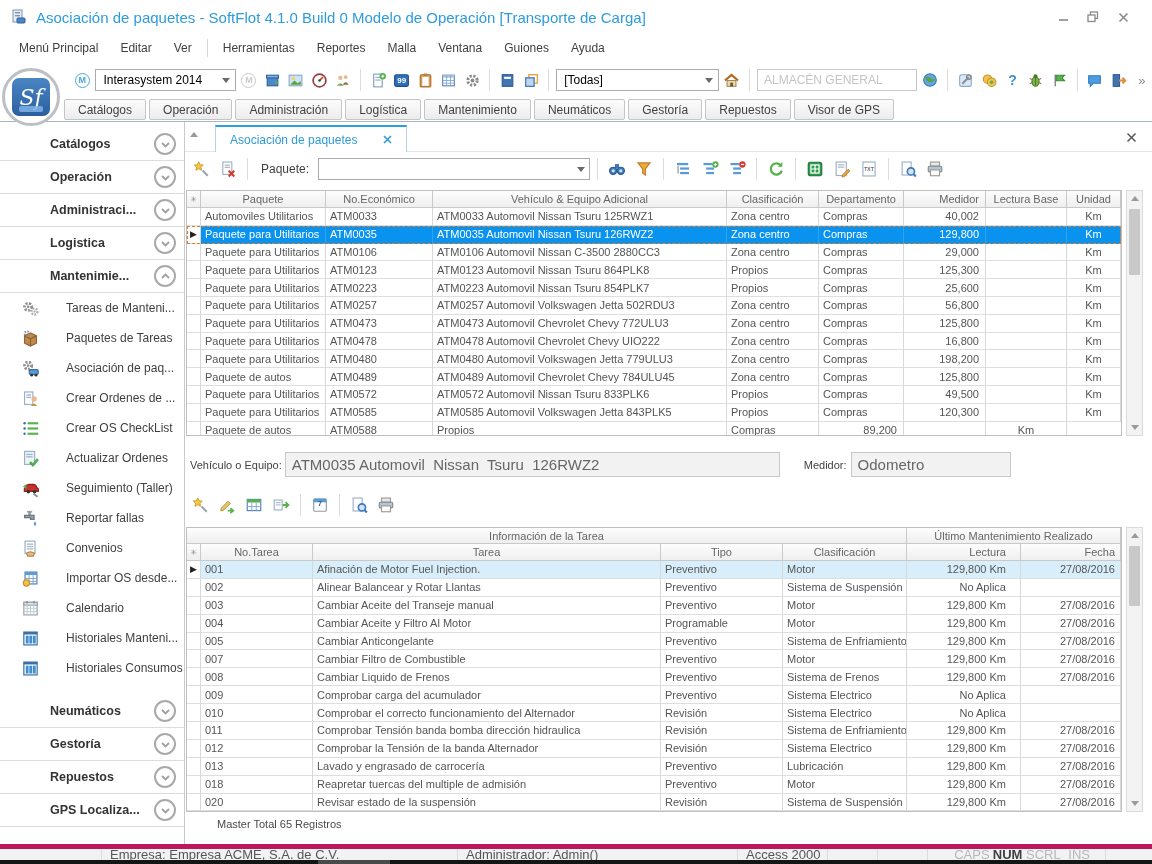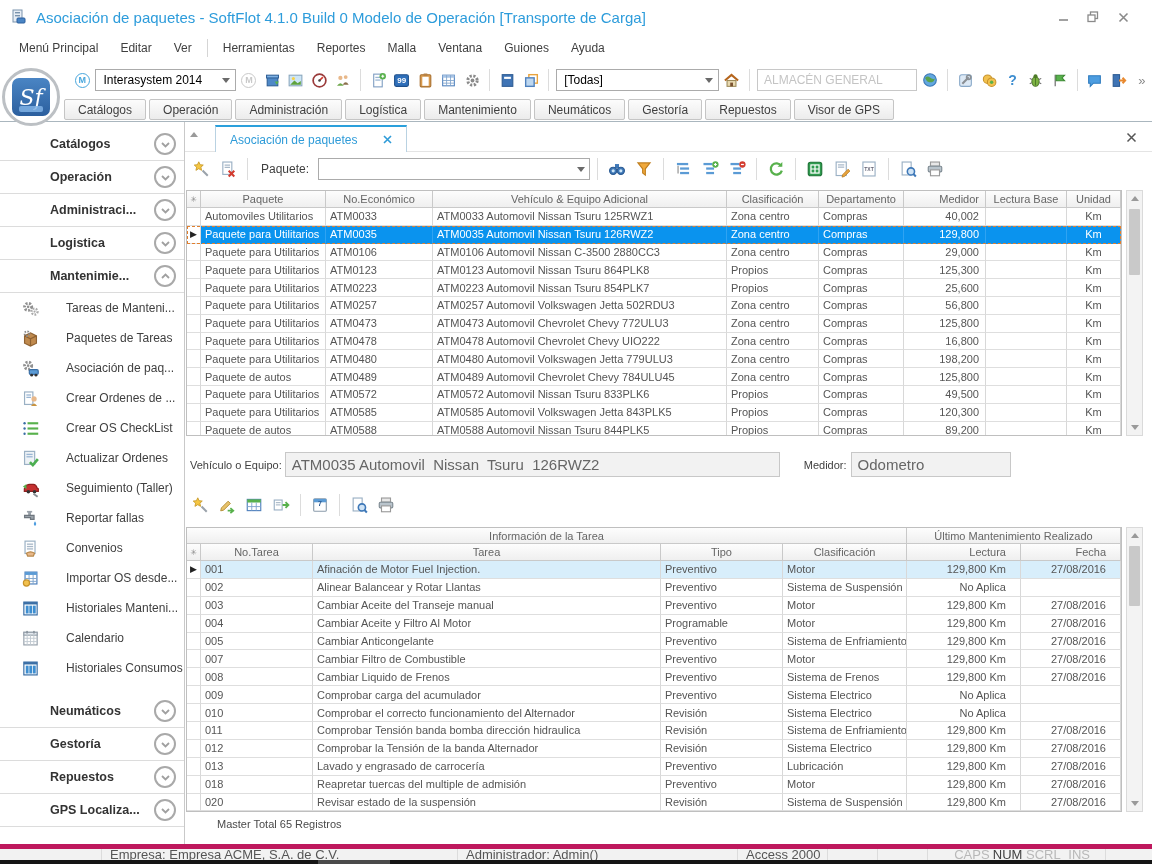--- a/index.html
+++ b/index.html
@@ -75,21 +75,21 @@
   .grow2{display:grid;grid-template-columns:720px 214px}
   .cell{border-right:1px solid #d8d8d8;border-bottom:1px solid #dedede;font-size:11px;color:#555;white-space:nowrap;overflow:hidden;padding:0 4px;display:flex;align-items:center}
   .hcell{background:linear-gradient(#fdfdfd,#efefef);border-right:1px solid #c9c9c9;border-bottom:1px solid #c9c9c9;color:#666;justify-content:center;padding:0 2px}
   .hrow{height:17px}
   .g1 .grid-row{height:17.8px}
   .g2 .grid-row{height:17.9px}
   .star{justify-content:center;padding:0;color:#8a8a8a;font-size:8px}
   .row1 .c6{justify-content:flex-end;padding-right:6px}
   .row1 .c8{justify-content:center}
   .row2 .c5{justify-content:flex-end;padding-right:14px}
-  .row2 .c6{justify-content:flex-end;padding-right:14px}
+  .row2 .c6{justify-content:flex-end;padding-right:5px}
   .row1.selected{outline:1px dashed #e07f2f;outline-offset:-1px}
   .row1.selected .cell:not(.c0){background:#0a93ee;color:#fff;border-right-color:#2fa3f2;border-bottom-color:#0a93ee}
   .row2.selected .cell:not(.c0){background:#d8eefb}
   .grid-row .c0{color:#222;font-size:9px}
 
   
   .vsb{position:absolute;width:17px;background:#f3f3f3;border:1px solid #dadada}
   .vsb .tri-u{width:0;height:0;border-left:4px solid transparent;border-right:4px solid transparent;border-bottom:5px solid #9a9a9a;position:absolute;top:5px;left:4px}
   .vsb .tri-dn{width:0;height:0;border-left:4px solid transparent;border-right:4px solid transparent;border-top:5px solid #9a9a9a;position:absolute;bottom:5px;left:4px}
   .vsb .thumb{position:absolute;left:2px;width:11px;background:#c9c9c9;border-radius:1px}
@@ -101,21 +101,21 @@
   .veh-field{width:495px;margin-left:3px}
   .med-field{width:160px;margin-left:4px}
 
   .masterrow{margin:6px 0 0 32px;font-size:11px;color:#4a4a4a}
 
   
   .statusbar{height:16px;background:#f2f2f2;border-top:5px solid #be185d;display:flex;align-items:center;font-size:13px;color:#555}
   .sp{height:100%;display:flex;align-items:center;padding:0 8px;border-right:1px solid #dcdcdc;white-space:nowrap;overflow:hidden}
   .keys{display:flex;gap:0}
   .key{width:36px;text-align:center;color:#b8b8b8}
-  .key.active{color:#3f3f3f;font-weight:normal}
+  .key.active{color:#3f3f3f;font-weight:bold}
   .blackbar{height:4px;background:#151515;position:relative}
   .blackbar .seg{position:absolute;left:318px;width:72px;height:100%;background:#4a4a4a}
 
   svg{display:block}
 </style>
 </head>
 <body>
 
 <div class="titlebar">
   <span class="app-icon">
@@ -494,40 +494,40 @@
             <rect x="3.4" y="2.6" width="10" height="2.4" fill="#5b9bd5"></rect>
             <path d="M6.8 5 V12.6 M10.2 5 V12.6 M3.4 8 H13.4 M3.4 10.4 H13.4" stroke="#7fa4cc" stroke-width="0.8"></path>
             <circle cx="4.6" cy="11.8" r="2.6" fill="#f2c14e" stroke="#c8932b"></circle>
           </svg>
         </span>
       <span class="lbl">Importar OS desde...</span>
     </div>
     <div class="sb-item">
       <span class="sb-ic">
           <svg width="19" height="19" viewBox="0 0 16 16">
+            <rect x="2.4" y="2.8" width="11.2" height="10.6" fill="#fff" stroke="#98a2ac"></rect>
+            <rect x="2.4" y="2.8" width="11.2" height="2.4" fill="#e4eaf0" stroke="#98a2ac"></rect>
+            <path d="M5.2 5.2 V13.4 M8 5.2 V13.4 M10.8 5.2 V13.4 M2.4 7.8 H13.6 M2.4 10.6 H13.6" stroke="#c2cad2" stroke-width="0.8"></path>
+            <rect x="4.4" y="1.6" width="1.4" height="2.2" fill="#8a949e"></rect>
+            <rect x="10.2" y="1.6" width="1.4" height="2.2" fill="#8a949e"></rect>
+          </svg>
+        </span>
+      <span class="lbl">Calendario</span>
+    </div>
+    <div class="sb-item">
+      <span class="sb-ic">
+          <svg width="19" height="19" viewBox="0 0 16 16">
             <rect x="2.4" y="2.6" width="11.2" height="10.8" fill="#fff" stroke="#3a6ea5"></rect>
             <rect x="2.4" y="2.6" width="11.2" height="2" fill="#3a6ea5"></rect>
             <rect x="4" y="5.6" width="2.4" height="6.6" fill="#3e8ed0"></rect>
             <rect x="7" y="5.6" width="2.4" height="6.6" fill="#3e8ed0"></rect>
             <rect x="10" y="5.6" width="2.4" height="6.6" fill="#3e8ed0"></rect>
           </svg>
         </span>
       <span class="lbl">Historiales Manteni...</span>
-    </div>
-    <div class="sb-item">
-      <span class="sb-ic">
-          <svg width="19" height="19" viewBox="0 0 16 16">
-            <rect x="2.4" y="2.8" width="11.2" height="10.6" fill="#fff" stroke="#98a2ac"></rect>
-            <rect x="2.4" y="2.8" width="11.2" height="2.4" fill="#e4eaf0" stroke="#98a2ac"></rect>
-            <path d="M5.2 5.2 V13.4 M8 5.2 V13.4 M10.8 5.2 V13.4 M2.4 7.8 H13.6 M2.4 10.6 H13.6" stroke="#c2cad2" stroke-width="0.8"></path>
-            <rect x="4.4" y="1.6" width="1.4" height="2.2" fill="#8a949e"></rect>
-            <rect x="10.2" y="1.6" width="1.4" height="2.2" fill="#8a949e"></rect>
-          </svg>
-        </span>
-      <span class="lbl">Calendario</span>
     </div>
     <div class="sb-item">
       <span class="sb-ic">
           <svg width="19" height="19" viewBox="0 0 16 16">
             <rect x="2.4" y="2.6" width="11.2" height="10.8" fill="#fff" stroke="#3a6ea5"></rect>
             <rect x="2.4" y="2.6" width="11.2" height="2" fill="#3a6ea5"></rect>
             <rect x="4" y="5.6" width="2.4" height="6.6" fill="#3e8ed0"></rect>
             <rect x="7" y="5.6" width="2.4" height="6.6" fill="#3e8ed0"></rect>
             <rect x="10" y="5.6" width="2.4" height="6.6" fill="#3e8ed0"></rect>
           </svg>
@@ -843,21 +843,20 @@
               <div class="cell c4">Propios</div>
               <div class="cell c5">Compras</div>
               <div class="cell c6">120,300</div>
               <div class="cell c7"></div>
               <div class="cell c8">Km</div>
             </div>
             <div class="row1 grid-row">
               <div class="cell c0 star"></div>
               <div class="cell c1">Paquete de autos</div>
               <div class="cell c2">ATM0588</div>
-              <div class="cell c3">ATM0588 Automovil  Nissan  Tsuru  844PLK5</div>
               <div class="cell c4">Propios</div>
               <div class="cell c5">Compras</div>
               <div class="cell c6">89,200</div>
               <div class="cell c7"></div>
               <div class="cell c8">Km</div>
             </div>
           </div>
       </div>
       <div class="vsb" style="left:940px;top:0;height:246px">
         <span class="tri-u"></span>

